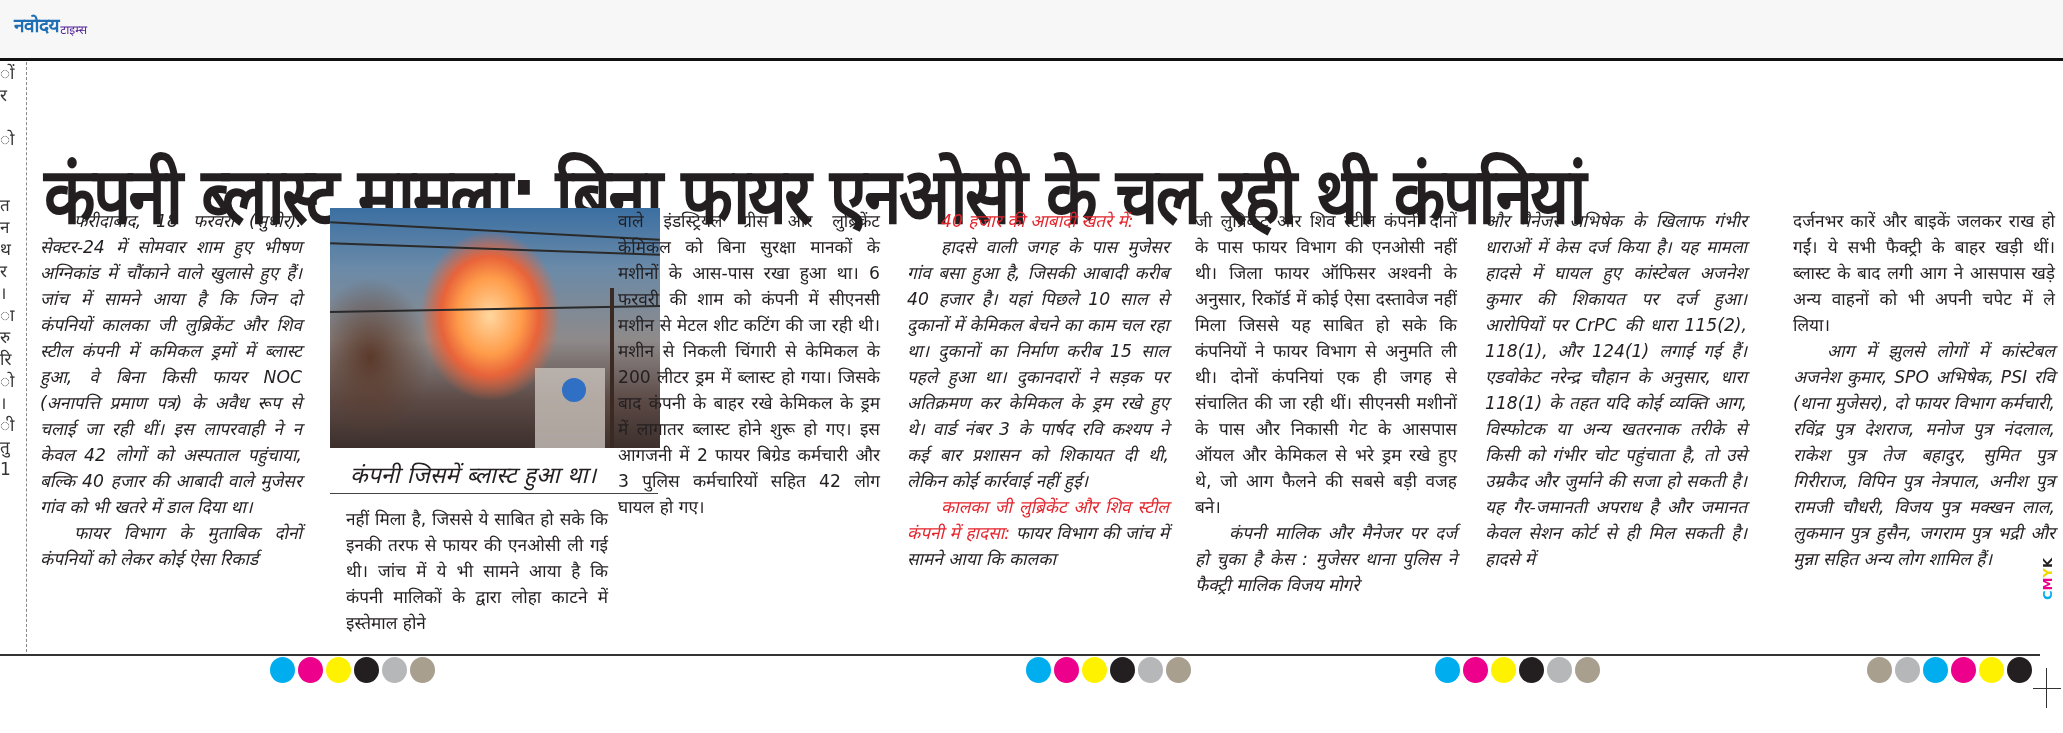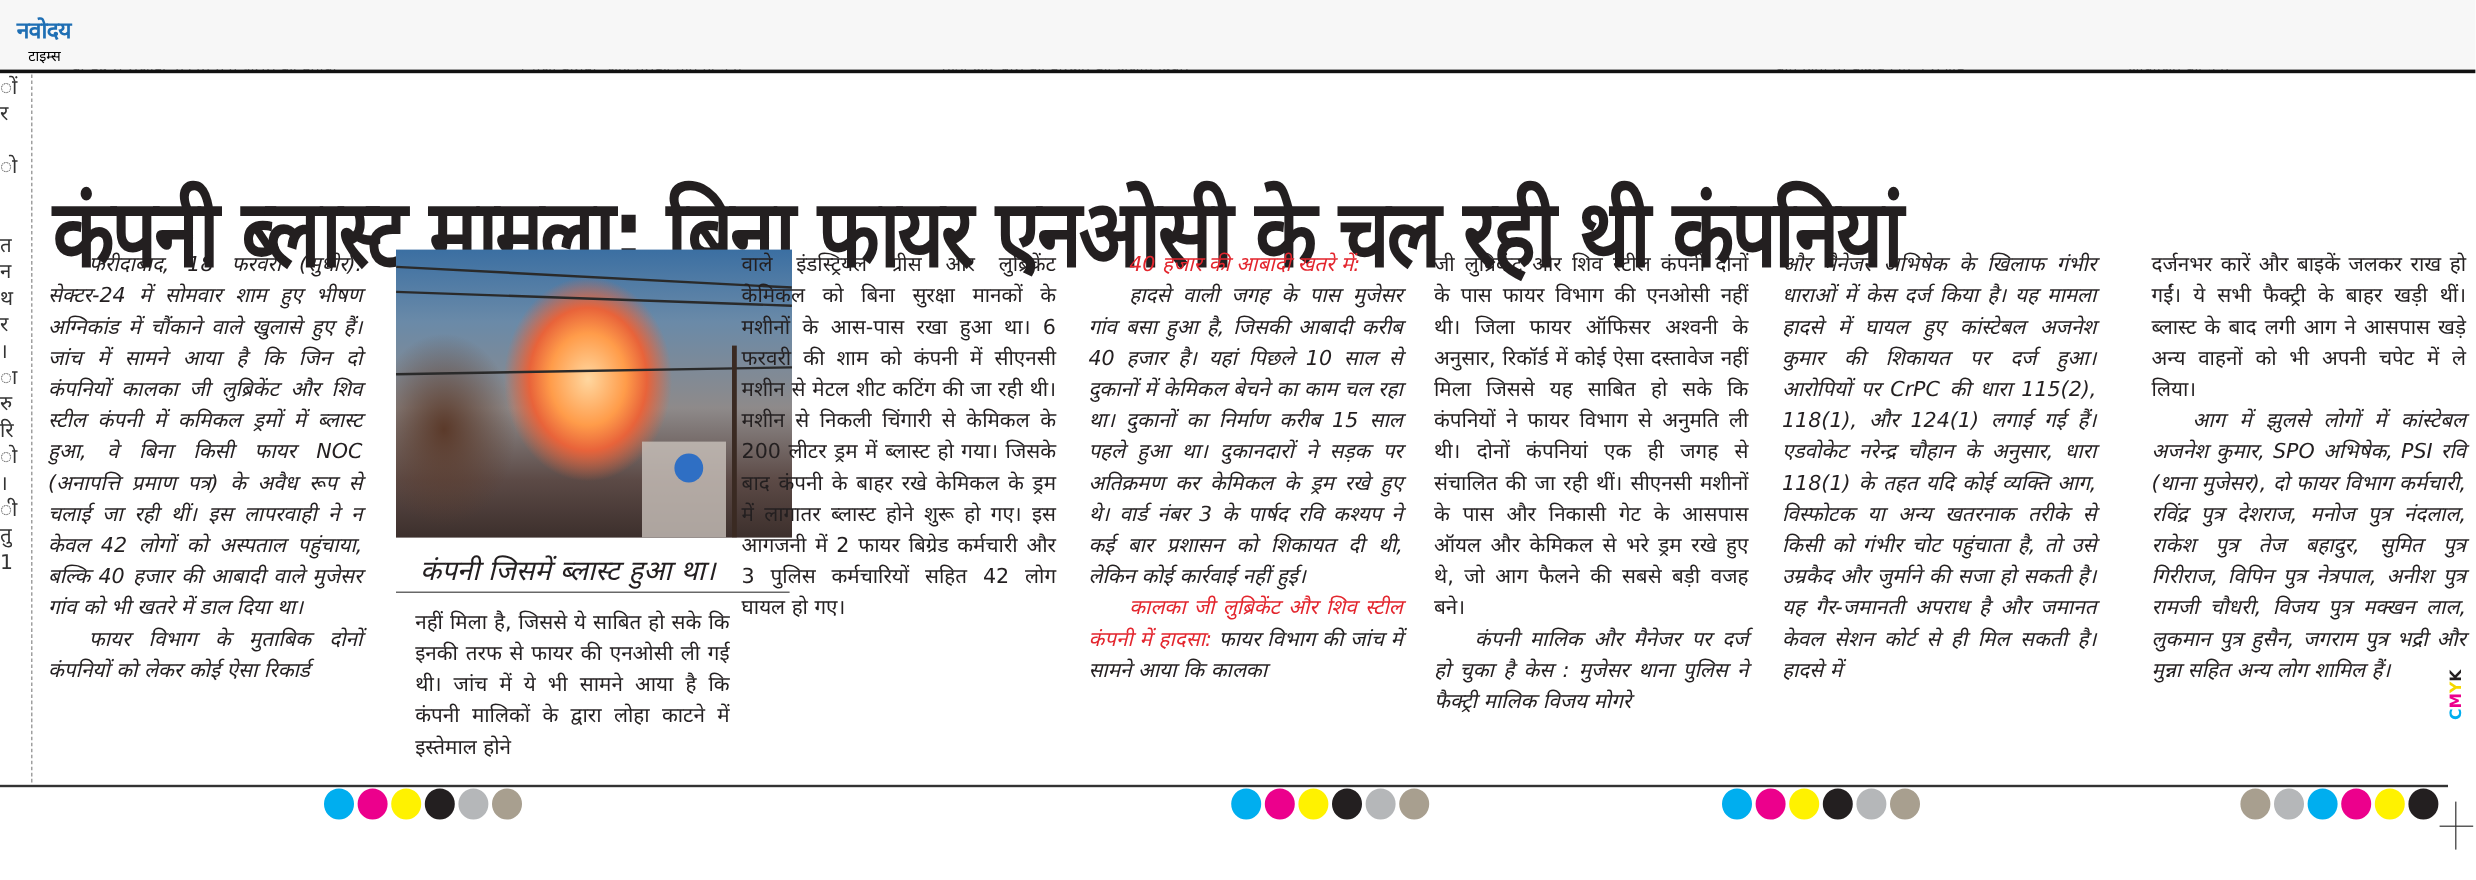--- a/index.html
+++ b/index.html
@@ -4,23 +4,23 @@
 <style>
   html, body { margin:0; padding:0; }
   body {
     width:2063px; height:733px; overflow:hidden; background:#ffffff;
     font-family:"DejaVu Sans", sans-serif; color:#231f20; position:relative;
   }
   .topbar {
     position:absolute; left:0; top:0; width:2063px; height:58px;
     background:#f7f7f7; box-sizing:border-box;
   }
-  .logo { position:absolute; left:14px; top:12px; display:flex; align-items:center;flex-direction:column; }
+  .logo { position:absolute; left:14px; top:12px; display:flex; align-items:flex-end; }
   .logo .main { color:#1f6fb4; font-weight:bold; font-size:19px; letter-spacing:-0.5px; }
-  .logo .sub { color:#000000; font-size:12px; margin-left:1px; }
+  .logo .sub { color:#4c1d95; font-size:12px; margin-left:1px; }
   .edition { position:absolute; left:163px; top:9px; font-family:"Liberation Sans", sans-serif; font-size:15px; line-height:20px; color:#111; }
   .rule-top { position:absolute; left:0; top:58px; width:2063px; height:3px; background:#111; }
   .clip-strip { position:absolute; top:46px; height:14px; font-size:13px; color:#333; white-space:nowrap; overflow:hidden; clip-path: inset(12px 0 0 0); }
   .left-frag { position:absolute; left:0; top:62px; width:16px; height:590px; overflow:hidden; font-size:17px; line-height:22px; color:#333; }
   .left-frag span { display:block; }
   .dotted { position:absolute; left:26px; top:62px; height:590px; border-left:1px dashed #888; }
   .headline {
     position:absolute; left:44px; top:96px; width:1990px;
     font-family:"DejaVu Sans", sans-serif; font-weight:bold; font-size:78px; line-height:96px;
     letter-spacing:-3px; color:#231f20; white-space:nowrap; transform:scaleX(0.86); transform-origin:left top;

